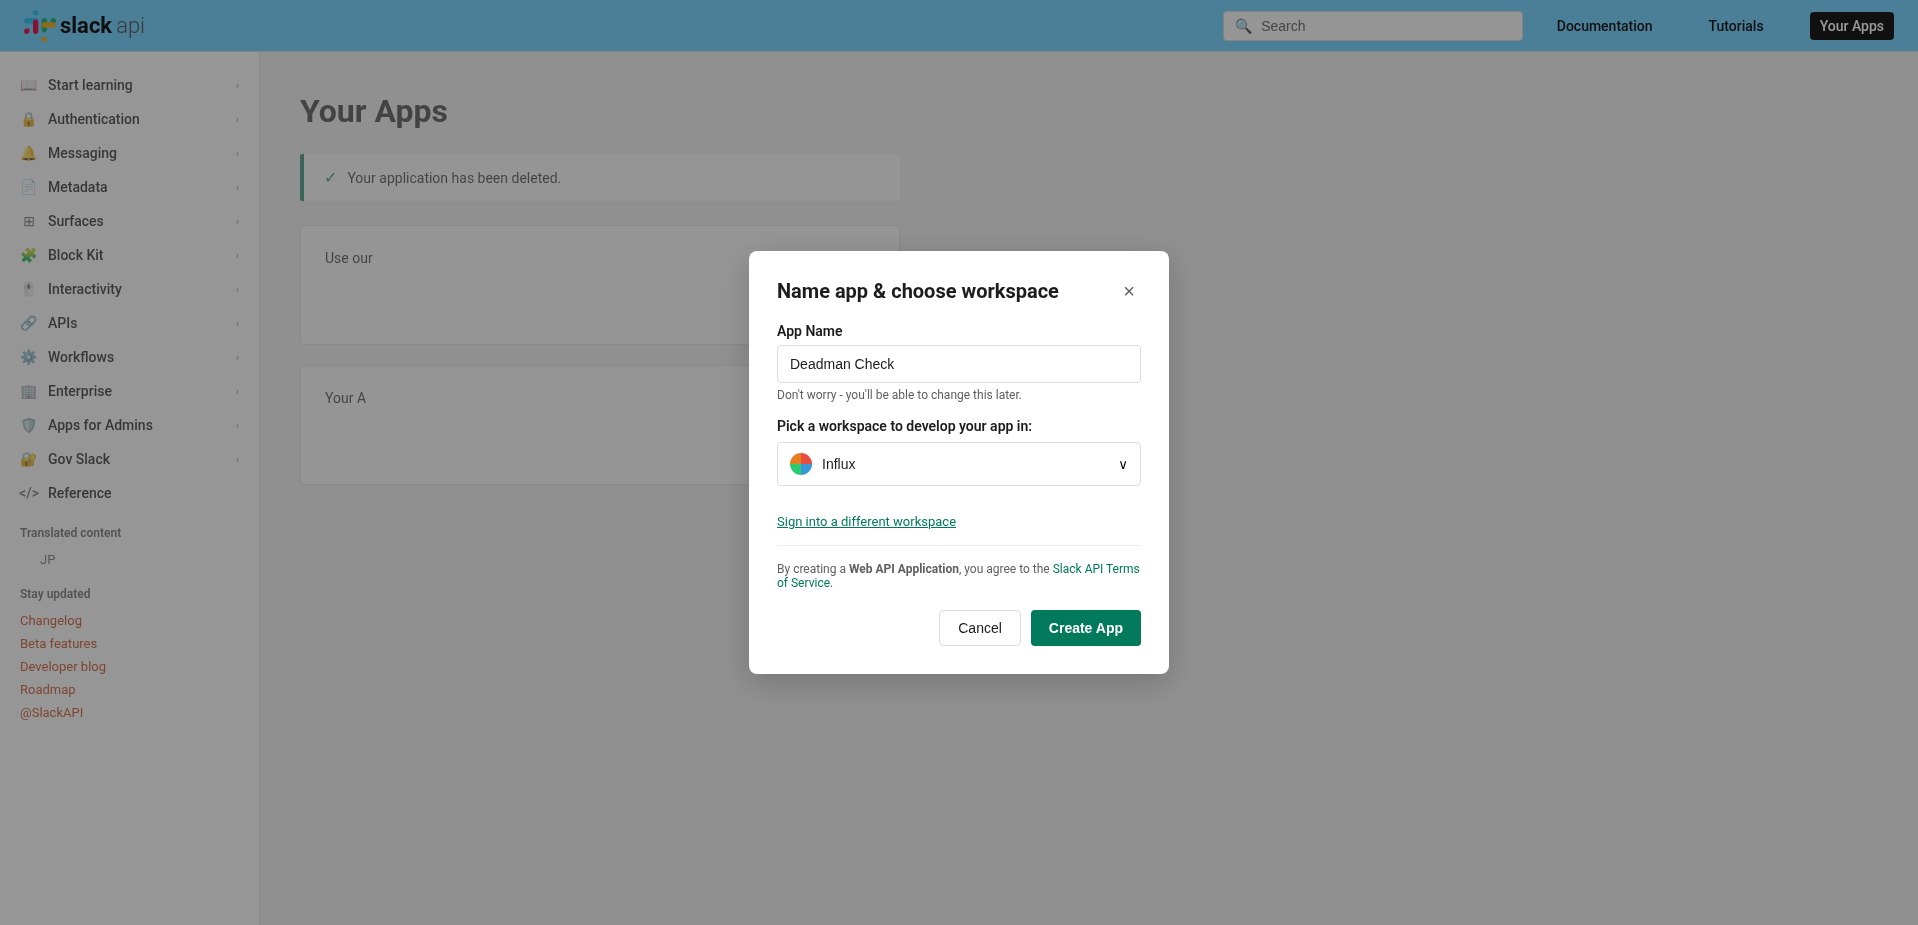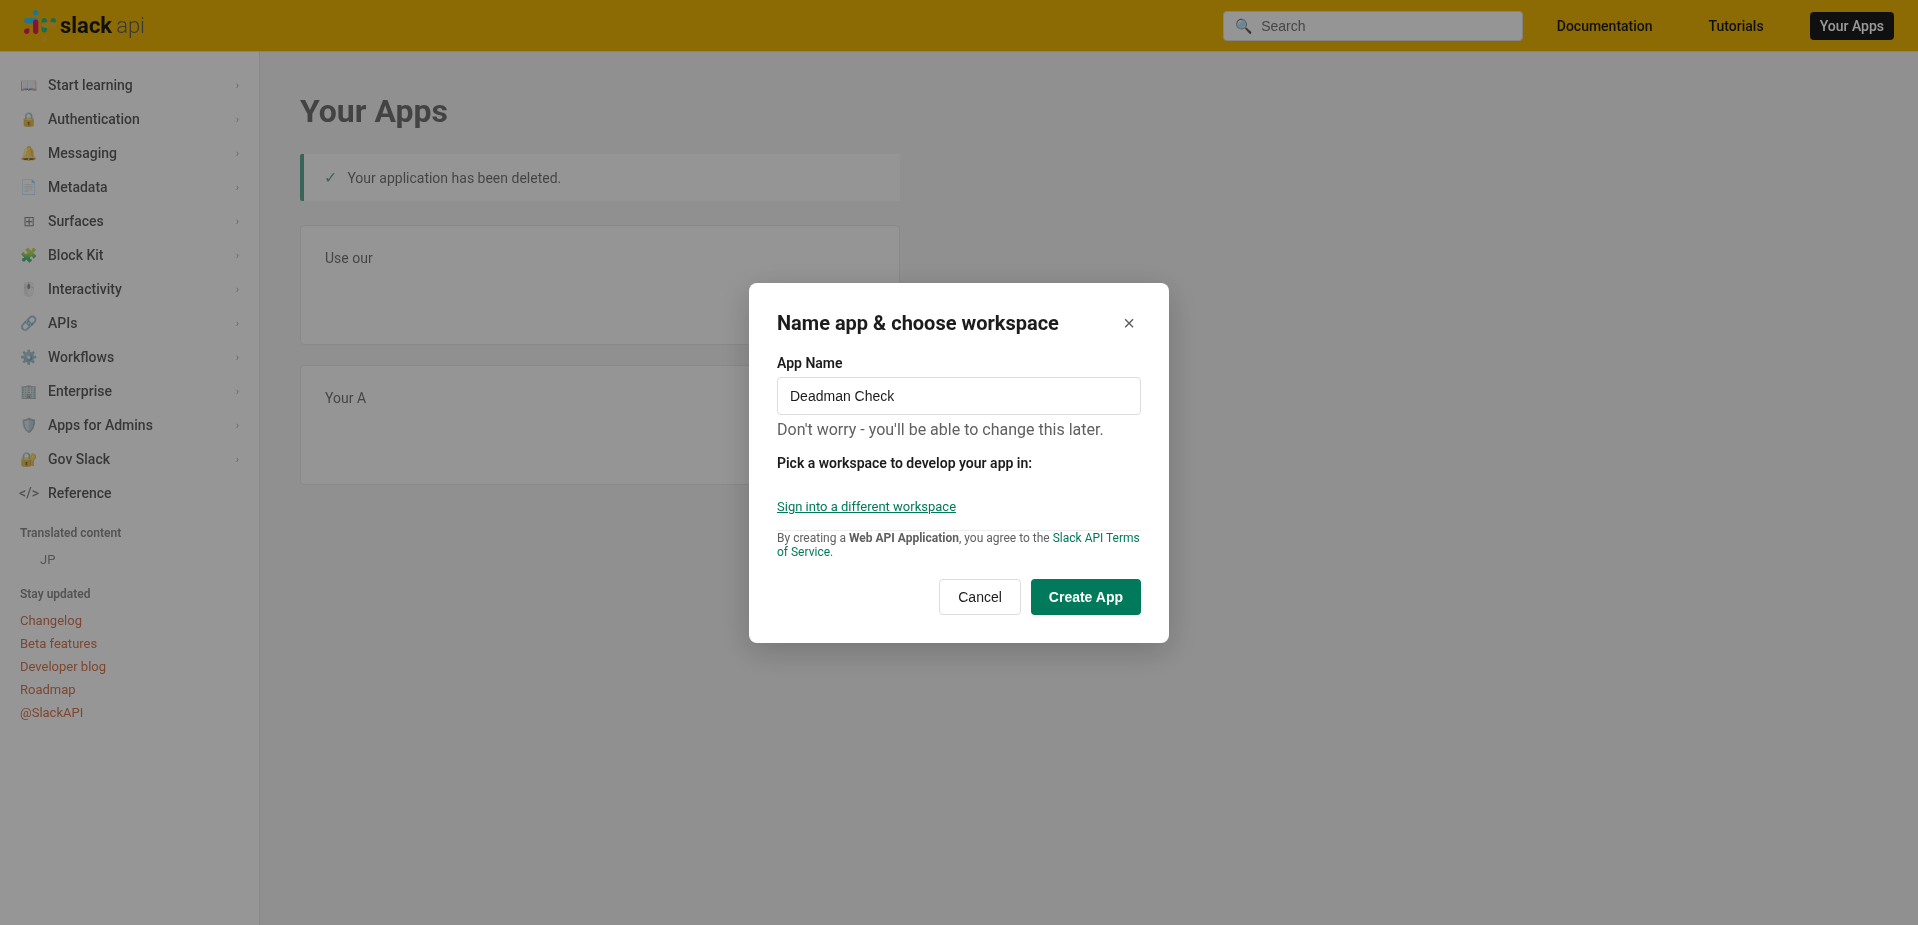--- a/index.html
+++ b/index.html
@@ -1,20 +1,20 @@
 <!DOCTYPE html>
 <html><head>
   <meta charset="utf-8">
   <style>
     * { box-sizing: border-box; margin: 0; padding: 0; }
     body { font-family: -apple-system, BlinkMacSystemFont, 'Segoe UI', Roboto, sans-serif; background: #f0f0f0; color: #1d1c1d; font-size: 14px; }
 
     
     .top-nav {
-      background: #eab308;
+      background: #7dd3fc;
       border-bottom: 1px solid #ddd;
       display: flex;
       align-items: center;
       padding: 0 24px;
       height: 52px;
       position: fixed;
       top: 0; left: 0; right: 0;
       z-index: 100;
     }
     .logo {
@@ -241,21 +241,21 @@
     .form-input {
       width: 100%;
       border: 1px solid #ddd;
       border-radius: 4px;
       padding: 10px 12px;
       font-size: 14px;
       outline: none;
       color: #1d1c1d;
     }
     .form-hint {
-      font-size: 16px;
+      font-size: 12px;
       color: #616061;
       margin-top: 5px;
     }
     .form-label-2 {
       display: block;
       font-size: 14px;
       font-weight: 600;
       margin-bottom: 8px;
       color: #1d1c1d;
     }
@@ -294,20 +294,21 @@
       display: inline-block;
       margin-top: 12px;
       margin-bottom: 12px;
     }
     .tos-text {
       font-size: 12px;
       color: #616061;
       margin-top: 4px;
       margin-bottom: 20px;
       border-top: 1px solid #eee;
+      padding-top: 16px;
     }
     .tos-link {
       color: #007a5a;
       text-decoration: none;
     }
     .modal-footer {
       display: flex;
       justify-content: flex-end;
       gap: 10px;
     }
@@ -505,20 +506,27 @@
     </div>
 
     <div class="form-group">
       <label class="form-label">App Name</label>
       <input type="text" class="form-input" value="Deadman Check" style="">
       <div class="form-hint">Don't worry - you'll be able to change this later.</div>
     </div>
 
     <div class="form-group">
       <label class="form-label-2">Pick a workspace to develop your app in:</label>
+      <button class="workspace-select">
+        <div class="workspace-left">
+          <div class="influx-logo"></div>
+          <span class="workspace-name">Influx</span>
+        </div>
+        <span>∨</span>
+      </button>
     </div>
 
     <a class="sign-in-link">Sign into a different workspace</a>
 
     <div class="tos-text">
       <span>By creating a </span><strong>Web API Application</strong><span>, you agree to the </span><a class="tos-link">Slack API Terms of Service</a><span>.</span>
     </div>
 
     <div class="modal-footer">
       <button class="btn-cancel">Cancel</button>

